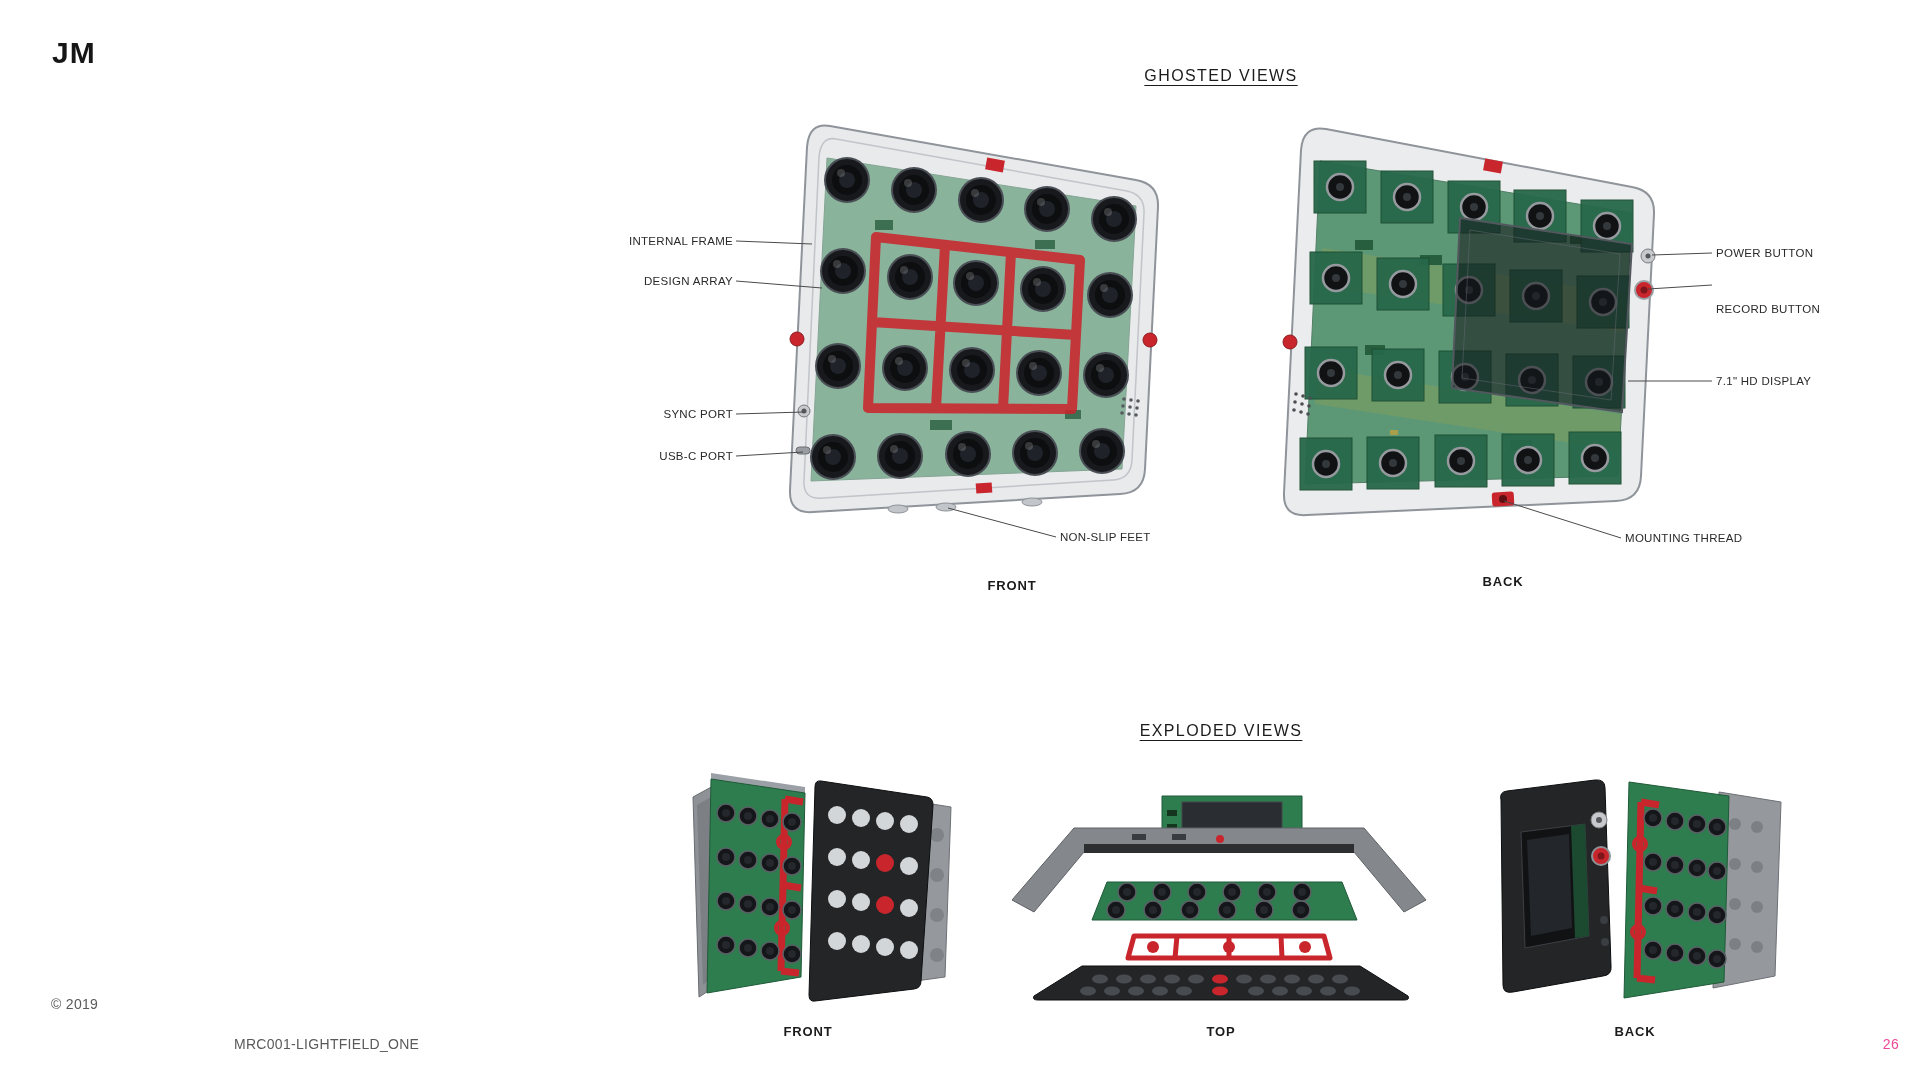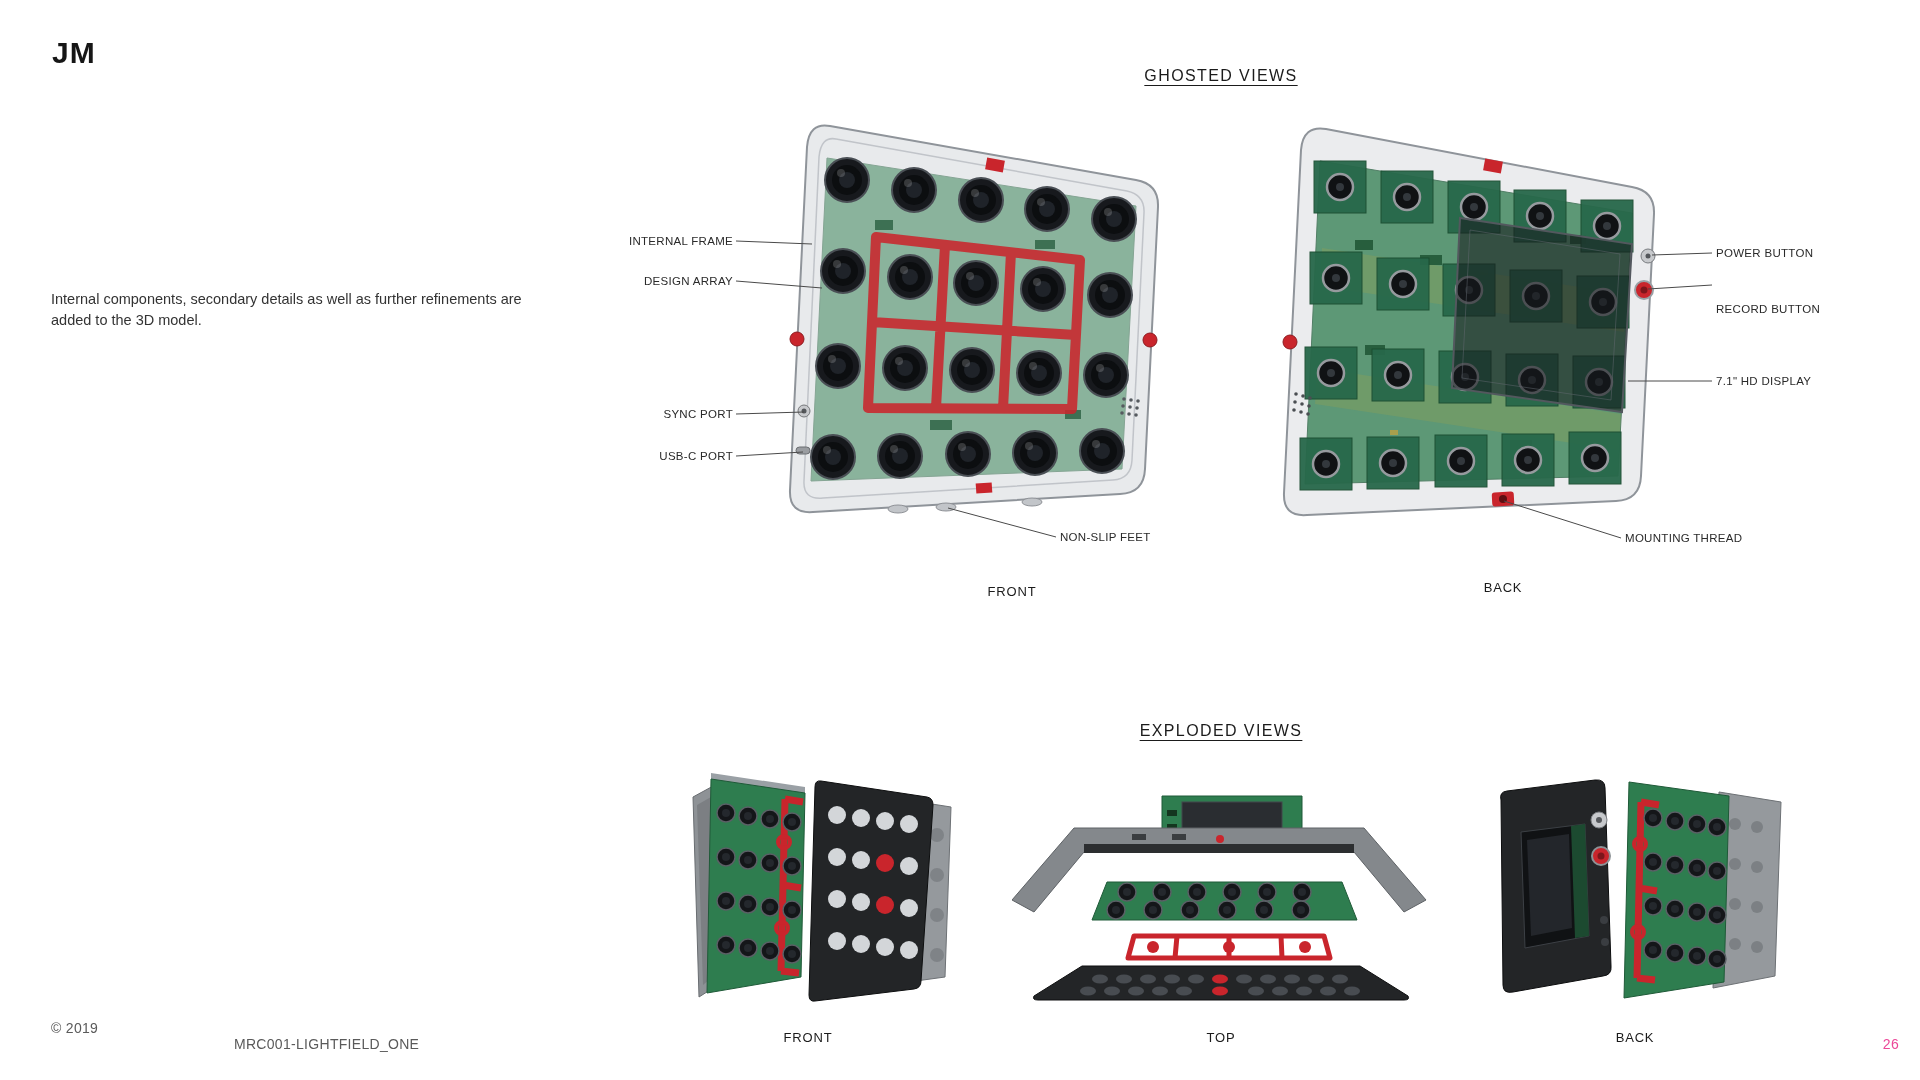--- a/index.html
+++ b/index.html
@@ -21,40 +21,39 @@
     text-decoration:underline; text-underline-offset:4px; text-decoration-thickness:1px;
     transform:translateX(-50%);
     white-space:nowrap;
   }
   #ghosted-title { left:1221px; top:67px; }
   #exploded-title { left:1221px; top:722px; }
   .intro { left:51px; top:289px; width:480px; }
   .intro h2 { font-size:20px; letter-spacing:0.4px; color:#111; margin-bottom:15px; }
   .intro p  { font-size:14.5px; line-height:1.45; color:#333; }
   .caption {
-    font-size:13px; font-weight:normal; letter-spacing:0.8px; color:#1b1b1b;
-    transform:translateX(-50%); white-space:nowrap;margin-top:6px;
+    font-size:13px; font-weight:bold; letter-spacing:0.8px; color:#1b1b1b;
+    transform:translateX(-50%); white-space:nowrap;
   }
   .callout {
     font-size:11.5px; color:#2a2a2a; letter-spacing:0.3px;
     white-space:nowrap; line-height:14px;
   }
   .callout.r { text-align:right; }
   .footer-text { font-size:14px; color:#5a5a5a; letter-spacing:0.3px; }
   .footer-text.page-num { color:#ec4899; }
   svg.render { position:absolute; }
   #leader-lines { position:absolute; left:0; top:0; pointer-events:none; }
 </style>
 </head>
 <body>
 
 <div class="abs logo">JM</div>
 
 <div class="abs intro">
-  <p>Internal components, secondary details as well as further refinements are added to the 3D model.</p>
 </div>
 
 <div class="abs section-title" id="ghosted-title">GHOSTED VIEWS</div>
 <div class="abs section-title" id="exploded-title">EXPLODED VIEWS</div>
 
 <svg class="render" style="left:780px; top:115px;" width="390" height="410" viewBox="0 0 390 410">
   <defs>
     <g id="lensF">
       <circle r="22" fill="#17191d" stroke="#4a4f55" stroke-width="2"></circle>
       <circle r="15" fill="#0c0e10"></circle>
@@ -432,15 +431,15 @@
     </g>
     <circle cx="117" cy="150" r="4" fill="#3a3d41"></circle>
     <circle cx="118" cy="172" r="4" fill="#3a3d41"></circle>
   </g>
 </svg>
 
 <div class="abs caption" style="left:808px;  top:1024px;">FRONT</div>
 <div class="abs caption" style="left:1221px; top:1024px;">TOP</div>
 <div class="abs caption" style="left:1635px; top:1024px;">BACK</div>
 
-<div class="abs footer-text" style="left:51px; top:996px;margin-top:24px;">© 2019</div>
+<div class="abs footer-text" style="left:51px; top:996px;">© 2019</div>
 <div class="abs footer-text" style="left:194px; top:1036px;margin-left:40px;">MRC001-LIGHTFIELD_ONE</div>
 <div class="abs footer-text page-num" style="right:21px; top:1036px;">26</div>
 
 </body></html>

